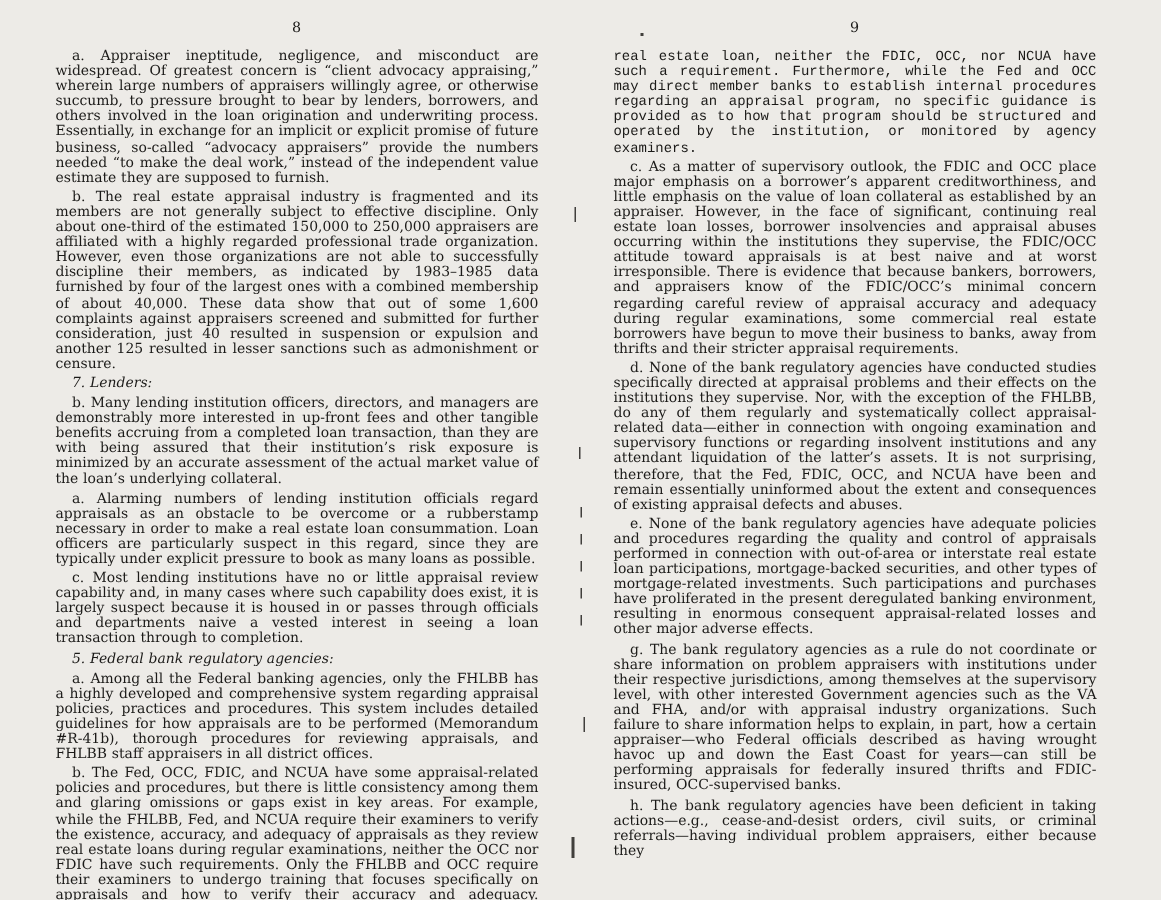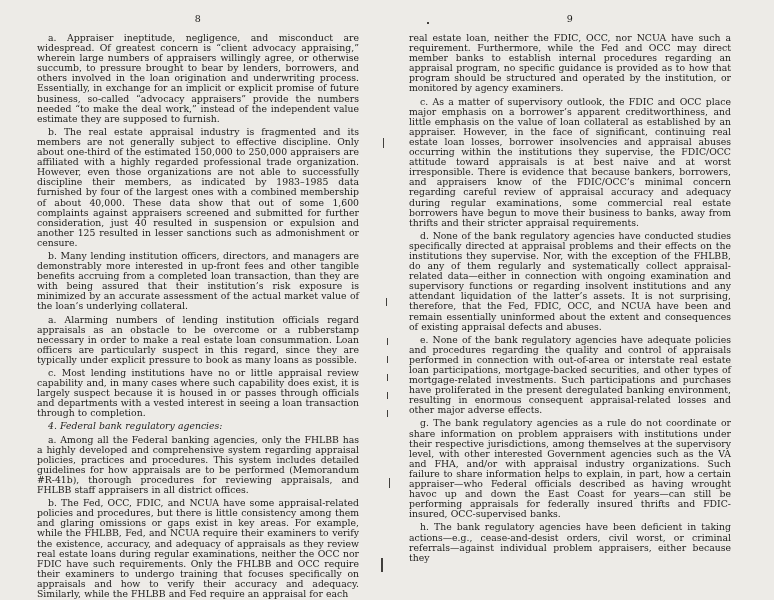--- a/index.html
+++ b/index.html
@@ -27,55 +27,56 @@
     margin-bottom: 9px;
   }
   .page-body {
     font-size: 9.3px;
     line-height: 10.1px;
     text-align: justify;
     word-spacing: 0.2px;
   }
   .para { margin: 3px; text-indent: 11px; }
   .para.italic { font-style: italic; }
-  .para.cont { text-indent: 0; }
+  .para.cont { text-indent: 0; font-family: Liberation Mono, monospace; }
   .scan-mark {
     position: absolute;
     background: #413f3c;
     width: 1px;
   }
 </style>
 </head>
 <body>
 
 <div class="spread">
 
   <div class="page">
     <div class="page-number">8</div>
     <div class="page-body">
       <p class="para">a. Appraiser ineptitude, negligence, and misconduct are widespread. Of greatest concern is “client advocacy appraising,” wherein large numbers of appraisers willingly agree, or otherwise succumb, to pressure brought to bear by lenders, borrowers, and others involved in the loan origination and underwriting process. Essentially, in exchange for an implicit or explicit promise of future business, so-called “advocacy appraisers” provide the numbers needed “to make the deal work,” instead of the independent value estimate they are supposed to furnish.</p>
       <p class="para">b. The real estate appraisal industry is fragmented and its members are not generally subject to effective discipline. Only about one-third of the estimated 150,000 to 250,000 appraisers are affiliated with a highly regarded professional trade organization. However, even those organizations are not able to successfully discipline their members, as indicated by 1983–1985 data furnished by four of the largest ones with a combined membership of about 40,000. These data show that out of some 1,600 complaints against appraisers screened and submitted for further consideration, just 40 resulted in suspension or expulsion and another 125 resulted in lesser sanctions such as admonishment or censure.</p>
+      <p class="para italic">7. Lenders:</p>
       <p class="para">b. Many lending institution officers, directors, and managers are demonstrably more interested in up-front fees and other tangible benefits accruing from a completed loan transaction, than they are with being assured that their institution’s risk exposure is minimized by an accurate assessment of the actual market value of the loan’s underlying collateral.</p>
       <p class="para">a. Alarming numbers of lending institution officials regard appraisals as an obstacle to be overcome or a rubberstamp necessary in order to make a real estate loan consummation. Loan officers are particularly suspect in this regard, since they are typically under explicit pressure to book as many loans as possible.</p>
-      <p class="para">c. Most lending institutions have no or little appraisal review capability and, in many cases where such capability does exist, it is largely suspect because it is housed in or passes through officials and departments with a vested interest in seeing a loan transaction through to completion.</p>
-      <p class="para italic">4. Federal bank regulatory agencies:</p>
+      <p class="para">c. Most lending institutions have no or little appraisal review capability and, in many cases where such capability does exist, it is largely suspect because it is housed in or passes through officials and departments naive a vested interest in seeing a loan transaction through to completion.</p>
+      <p class="para italic">5. Federal bank regulatory agencies:</p>
       <p class="para">a. Among all the Federal banking agencies, only the FHLBB has a highly developed and comprehensive system regarding appraisal policies, practices and procedures. This system includes detailed guidelines for how appraisals are to be performed (Memorandum #R-41b), thorough procedures for reviewing appraisals, and FHLBB staff appraisers in all district offices.</p>
       <p class="para">b. The Fed, OCC, FDIC, and NCUA have some appraisal-related policies and procedures, but there is little consistency among them and glaring omissions or gaps exist in key areas. For example, while the FHLBB, Fed, and NCUA require their examiners to verify the existence, accuracy, and adequacy of appraisals as they review real estate loans during regular examinations, neither the OCC nor FDIC have such requirements. Only the FHLBB and OCC require their examiners to undergo training that focuses specifically on appraisals and how to verify their accuracy and adequacy. Similarly, while the FHLBB and Fed require an appraisal for each</p>
     </div>
   </div>
 
   <div class="page">
     <div class="page-number">9</div>
     <div class="page-body">
       <p class="para cont">real estate loan, neither the FDIC, OCC, nor NCUA have such a requirement. Furthermore, while the Fed and OCC may direct member banks to establish internal procedures regarding an appraisal program, no specific guidance is provided as to how that program should be structured and operated by the institution, or monitored by agency examiners.</p>
       <p class="para">c. As a matter of supervisory outlook, the FDIC and OCC place major emphasis on a borrower’s apparent creditworthiness, and little emphasis on the value of loan collateral as established by an appraiser. However, in the face of significant, continuing real estate loan losses, borrower insolvencies and appraisal abuses occurring within the institutions they supervise, the FDIC/OCC attitude toward appraisals is at best naive and at worst irresponsible. There is evidence that because bankers, borrowers, and appraisers know of the FDIC/OCC’s minimal concern regarding careful review of appraisal accuracy and adequacy during regular examinations, some commercial real estate borrowers have begun to move their business to banks, away from thrifts and their stricter appraisal requirements.</p>
       <p class="para">d. None of the bank regulatory agencies have conducted studies specifically directed at appraisal problems and their effects on the institutions they supervise. Nor, with the exception of the FHLBB, do any of them regularly and systematically collect appraisal-related data—either in connection with ongoing examination and supervisory functions or regarding insolvent institutions and any attendant liquidation of the latter’s assets. It is not surprising, therefore, that the Fed, FDIC, OCC, and NCUA have been and remain essentially uninformed about the extent and consequences of existing appraisal defects and abuses.</p>
       <p class="para">e. None of the bank regulatory agencies have adequate policies and procedures regarding the quality and control of appraisals performed in connection with out-of-area or interstate real estate loan participations, mortgage-backed securities, and other types of mortgage-related investments. Such participations and purchases have proliferated in the present deregulated banking environment, resulting in enormous consequent appraisal-related losses and other major adverse effects.</p>
       <p class="para">g. The bank regulatory agencies as a rule do not coordinate or share information on problem appraisers with institutions under their respective jurisdictions, among themselves at the supervisory level, with other interested Government agencies such as the VA and FHA, and/or with appraisal industry organizations. Such failure to share information helps to explain, in part, how a certain appraiser—who Federal officials described as having wrought havoc up and down the East Coast for years—can still be performing appraisals for federally insured thrifts and FDIC-insured, OCC-supervised banks.</p>
-      <p class="para">h. The bank regulatory agencies have been deficient in taking actions—e.g., cease-and-desist orders, civil worst, or criminal referrals—against individual problem appraisers, either because they</p>
+      <p class="para">h. The bank regulatory agencies have been deficient in taking actions—e.g., cease-and-desist orders, civil suits, or criminal referrals—having individual problem appraisers, either because they</p>
     </div>
   </div>
 
 </div>
 
 <div class="scan-mark" style="left:383px; top:138px; height:10px;"></div>
 <div class="scan-mark" style="left:386px; top:298px; height:8px;"></div>
 <div class="scan-mark" style="left:387px; top:338px; height:7px;"></div>
 <div class="scan-mark" style="left:387px; top:356px; height:7px;"></div>
 <div class="scan-mark" style="left:387px; top:374px; height:7px;"></div>

